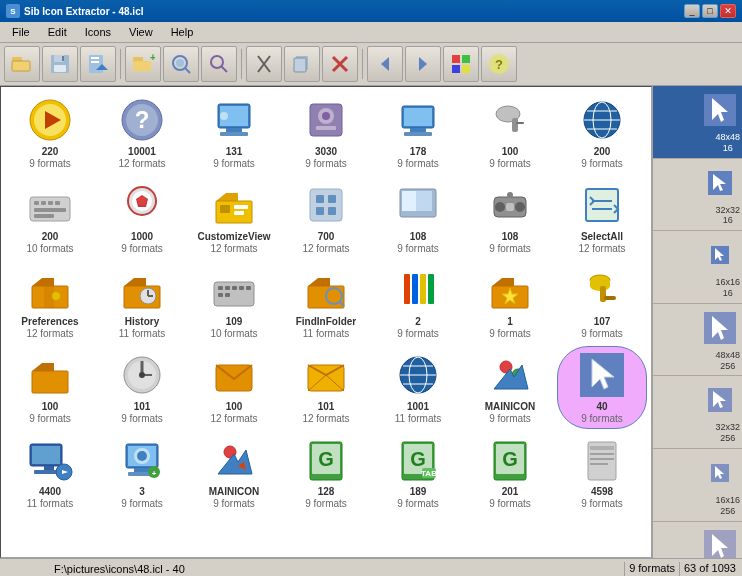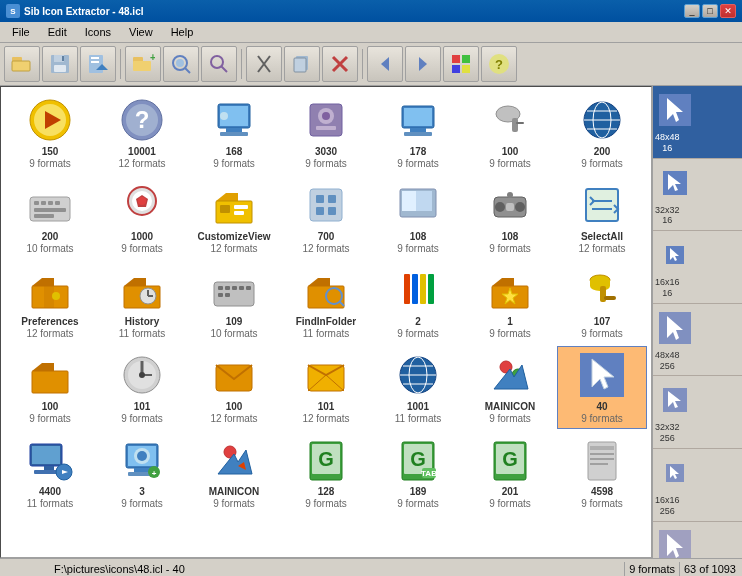--- a/index.html
+++ b/index.html
@@ -88,63 +88,63 @@
       display: flex;
       flex-direction: column;
       align-items: center;
       padding: 4px 2px;
       cursor: pointer;
       border: 1px solid transparent;
       text-align: center;
       min-height: 80px;
       justify-content: flex-start;
     }
-    .icon-cell.selected { background: #fdba74; border-color: #6080c0; }
+    .icon-cell.selected { background: #f0abfc; border-color: #6080c0; border-radius: 31px; }
     .icon-img {
       width: 48px; height: 48px;
       margin-bottom: 2px;
       display: flex; align-items: center; justify-content: center;
     }
     .icon-name { font-size: 10px; font-weight: bold; color: #333; line-height: 1.2; }
     .icon-formats { font-size: 10px; color: #666; }
     
     
     .right-panel {
       width: 90px;
       background: #d4d0c8;
       border-left: 1px solid #a0a0a0;
       display: flex;
       flex-direction: column;
       overflow-y: auto;
     }
     .right-panel-item {
       display: flex;
       flex-direction: column;
-      align-items: flex-start;
+      align-items: flex-end;
       padding: 4px 2px;
       cursor: pointer;
       border-bottom: 1px solid #b0a8a0;
     }
     .right-panel-item.selected { background: #3060a0; }
     .right-panel-item.selected .panel-label { color: white; }
     .panel-icon { width: 40px; height: 40px; margin-bottom: 2px; display: flex; align-items: center; justify-content: center; }
     .panel-label { font-size: 9px; text-align: center; color: #333; line-height: 1.2; }
     
     
     .status-bar {
       background: #d4d0c8;
       border-top: 1px solid #a0a0a0;
       padding: 2px 6px;
       display: flex;
       justify-content: space-between;
       font-size: 11px;
       height: 20px;
       align-items: center;
     }
-    .status-section { display: flex; gap: 4px; align-items: center; padding-left: 48px; }
+    .status-section { display: flex; gap: 4px; align-items: flex-start; padding-left: 48px; }
     .status-divider { width: 1px; height: 14px; background: #a0a0a0; }
     
     
     .icon-grid-container::-webkit-scrollbar { width: 16px; }
     .icon-grid-container::-webkit-scrollbar-track { background: #d4d0c8; }
     .icon-grid-container::-webkit-scrollbar-thumb { background: #b0a8a0; border: 1px solid #a0a0a0; }
   </style>
 </head>
 <body>
 
@@ -269,21 +269,21 @@
     <div class="icon-grid">
 
       <div class="icon-cell">
         <div class="icon-img">
           <svg width="48" height="48" viewBox="0 0 48 48">
             <circle cx="24" cy="24" r="20" fill="#f0c000" stroke="#c09000" stroke-width="1"></circle>
             <circle cx="24" cy="24" r="16" fill="#f8e060"></circle>
             <polygon points="19,15 35,24 19,33" fill="#c04000"></polygon>
           </svg>
         </div>
-        <div class="icon-name">150</div>
+        <div class="icon-name">220</div>
         <div class="icon-formats">9 formats</div>
       </div>
 
       <div class="icon-cell">
         <div class="icon-img">
           <svg width="48" height="48" viewBox="0 0 48 48">
             <circle cx="24" cy="24" r="20" fill="#8090c0" stroke="#6070a0" stroke-width="1"></circle>
             <circle cx="24" cy="24" r="16" fill="#a0b0d0"></circle>
             <text x="24" y="32" font-size="24" text-anchor="middle" fill="white" font-weight="bold">?</text>
           </svg>
@@ -295,21 +295,21 @@
       <div class="icon-cell">
         <div class="icon-img">
           <svg width="48" height="48" viewBox="0 0 48 48">
             <rect x="8" y="8" width="32" height="24" rx="2" fill="#4080c0" stroke="#2060a0" stroke-width="1"></rect>
             <rect x="10" y="10" width="28" height="20" fill="#80c0f0"></rect>
             <rect x="16" y="32" width="16" height="4" fill="#4080c0"></rect>
             <rect x="10" y="36" width="28" height="4" rx="1" fill="#6090c0"></rect>
             <circle cx="14" cy="20" r="4" fill="#c0e0f0"></circle>
           </svg>
         </div>
-        <div class="icon-name">168</div>
+        <div class="icon-name">131</div>
         <div class="icon-formats">9 formats</div>
       </div>
 
       <div class="icon-cell">
         <div class="icon-img">
           <svg width="48" height="48" viewBox="0 0 48 48">
             <rect x="8" y="8" width="32" height="32" rx="3" fill="#9080b0" stroke="#7060a0" stroke-width="1"></rect>
             <circle cx="24" cy="20" r="8" fill="#c0b0d0"></circle>
             <rect x="14" y="30" width="20" height="4" rx="1" fill="#c0b0d0"></rect>
             <circle cx="24" cy="20" r="4" fill="#8060a0"></circle>

